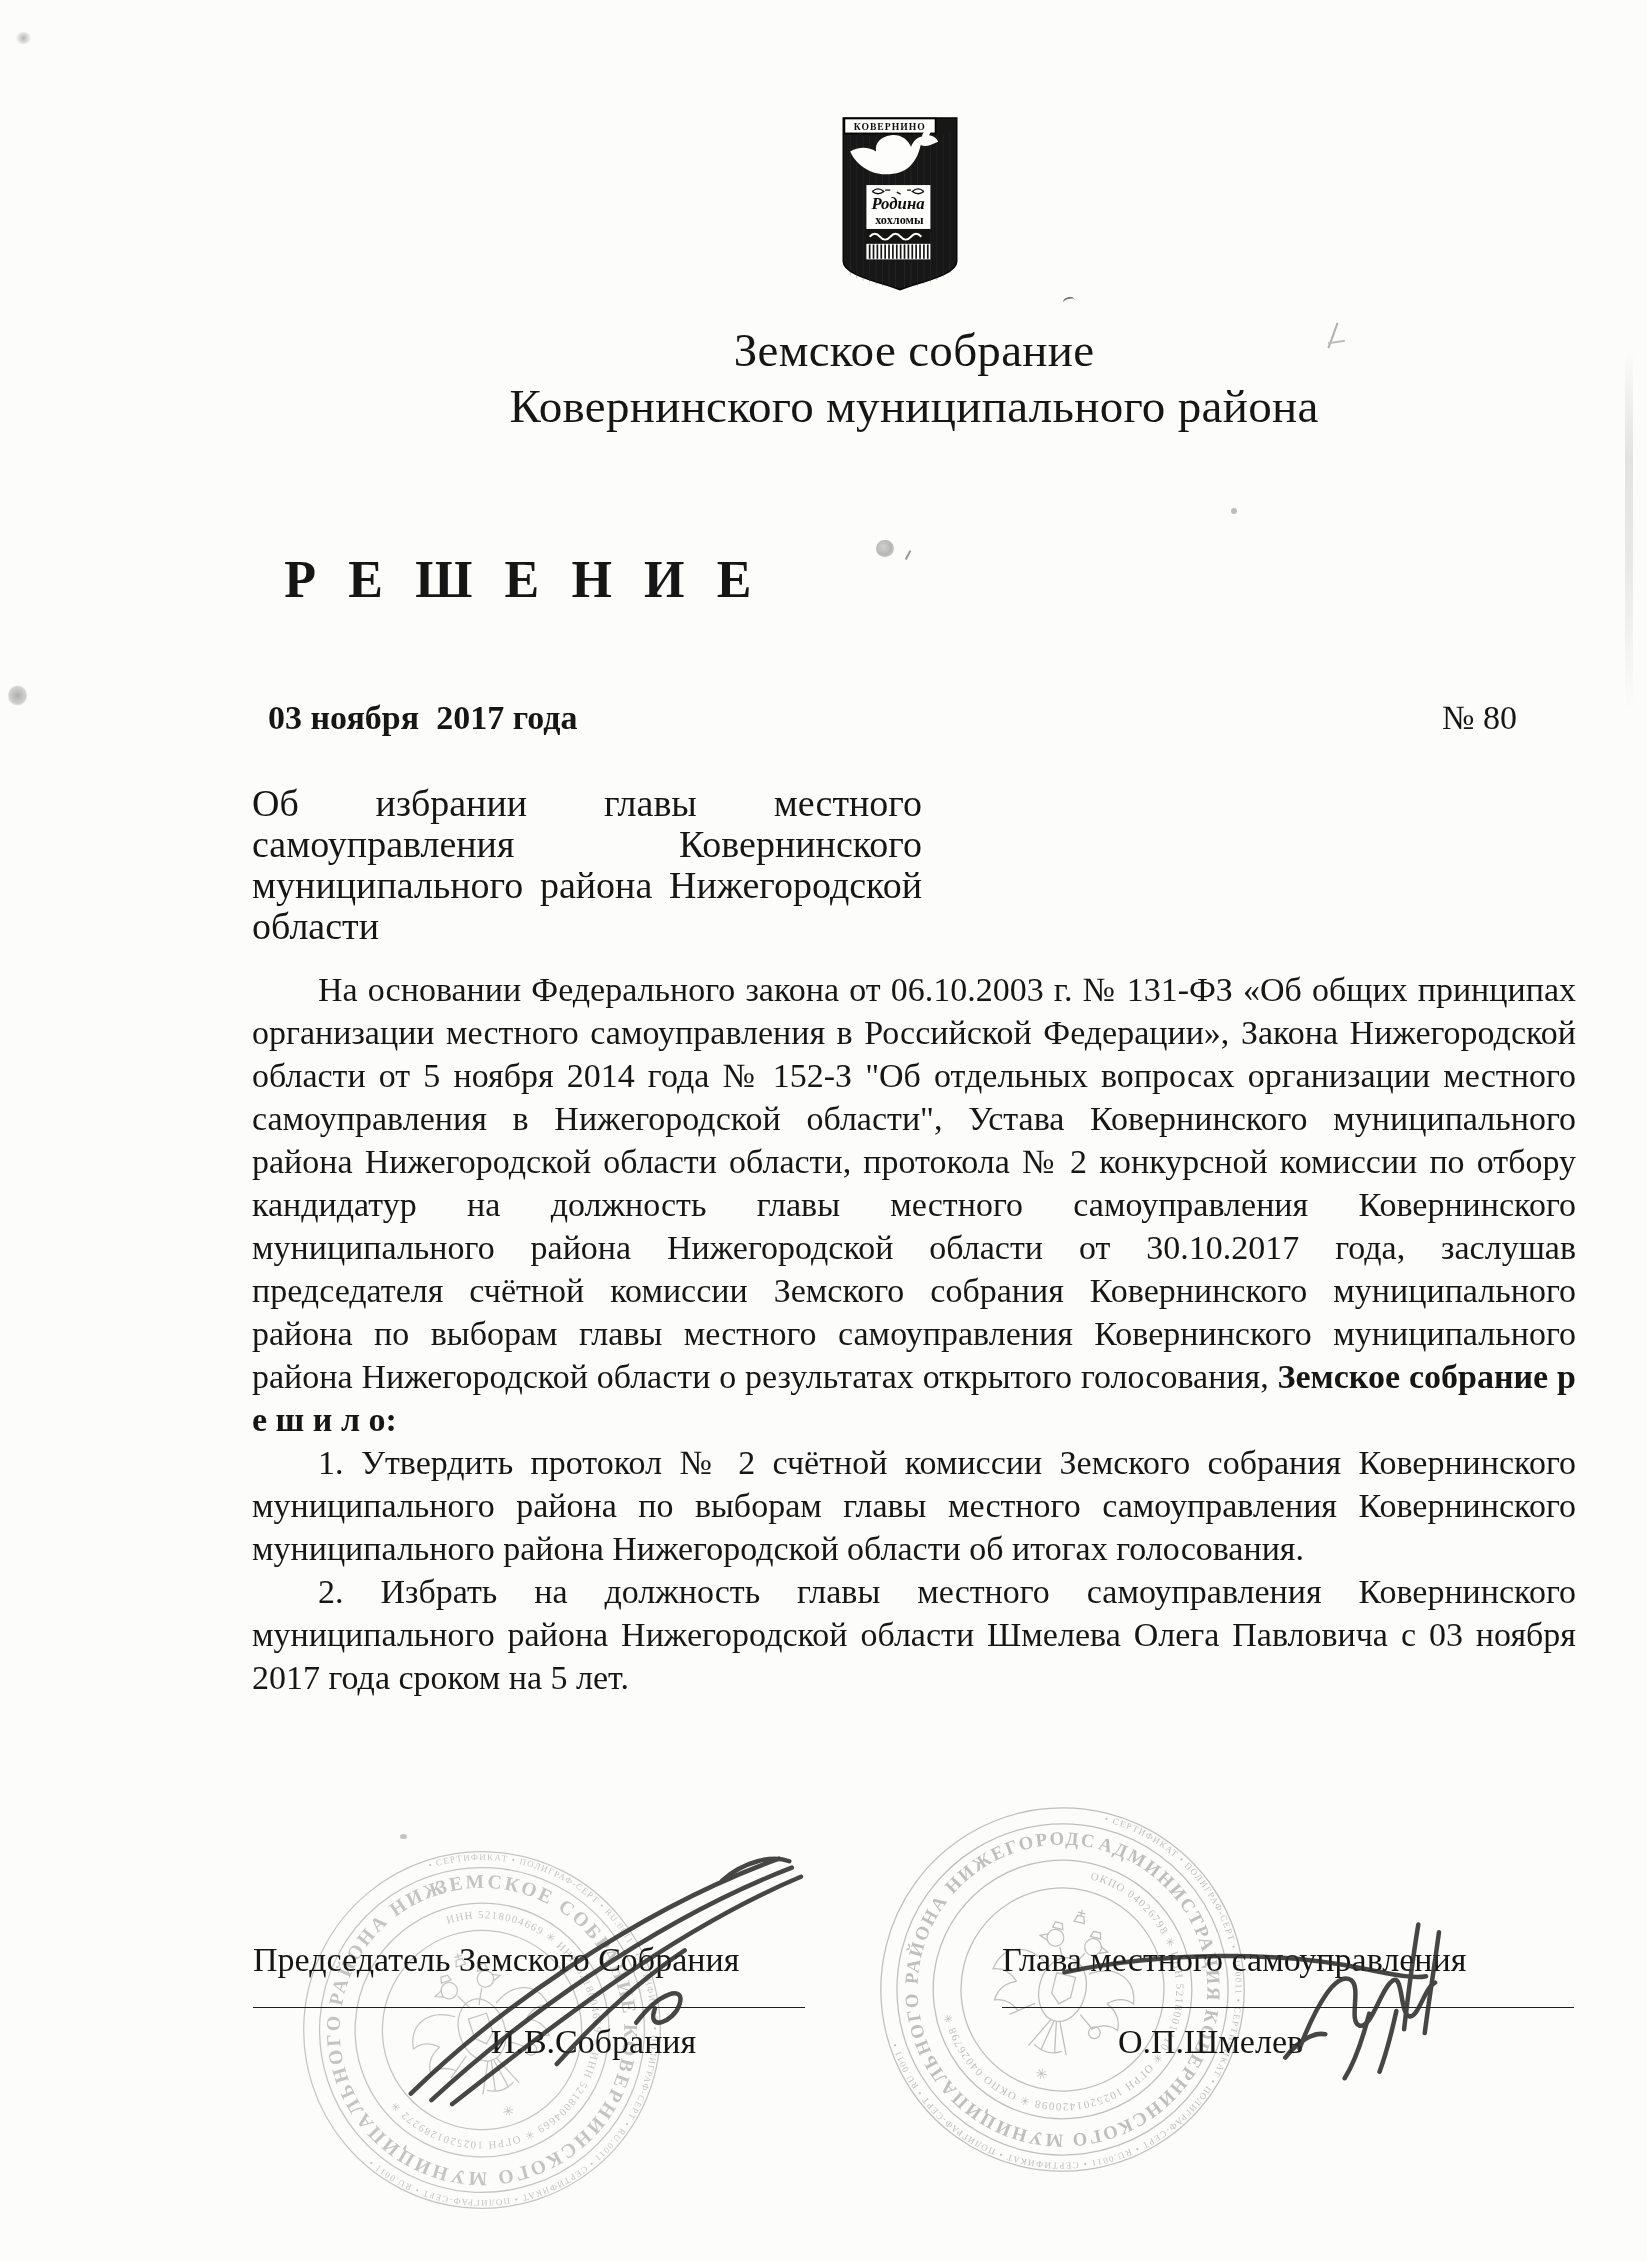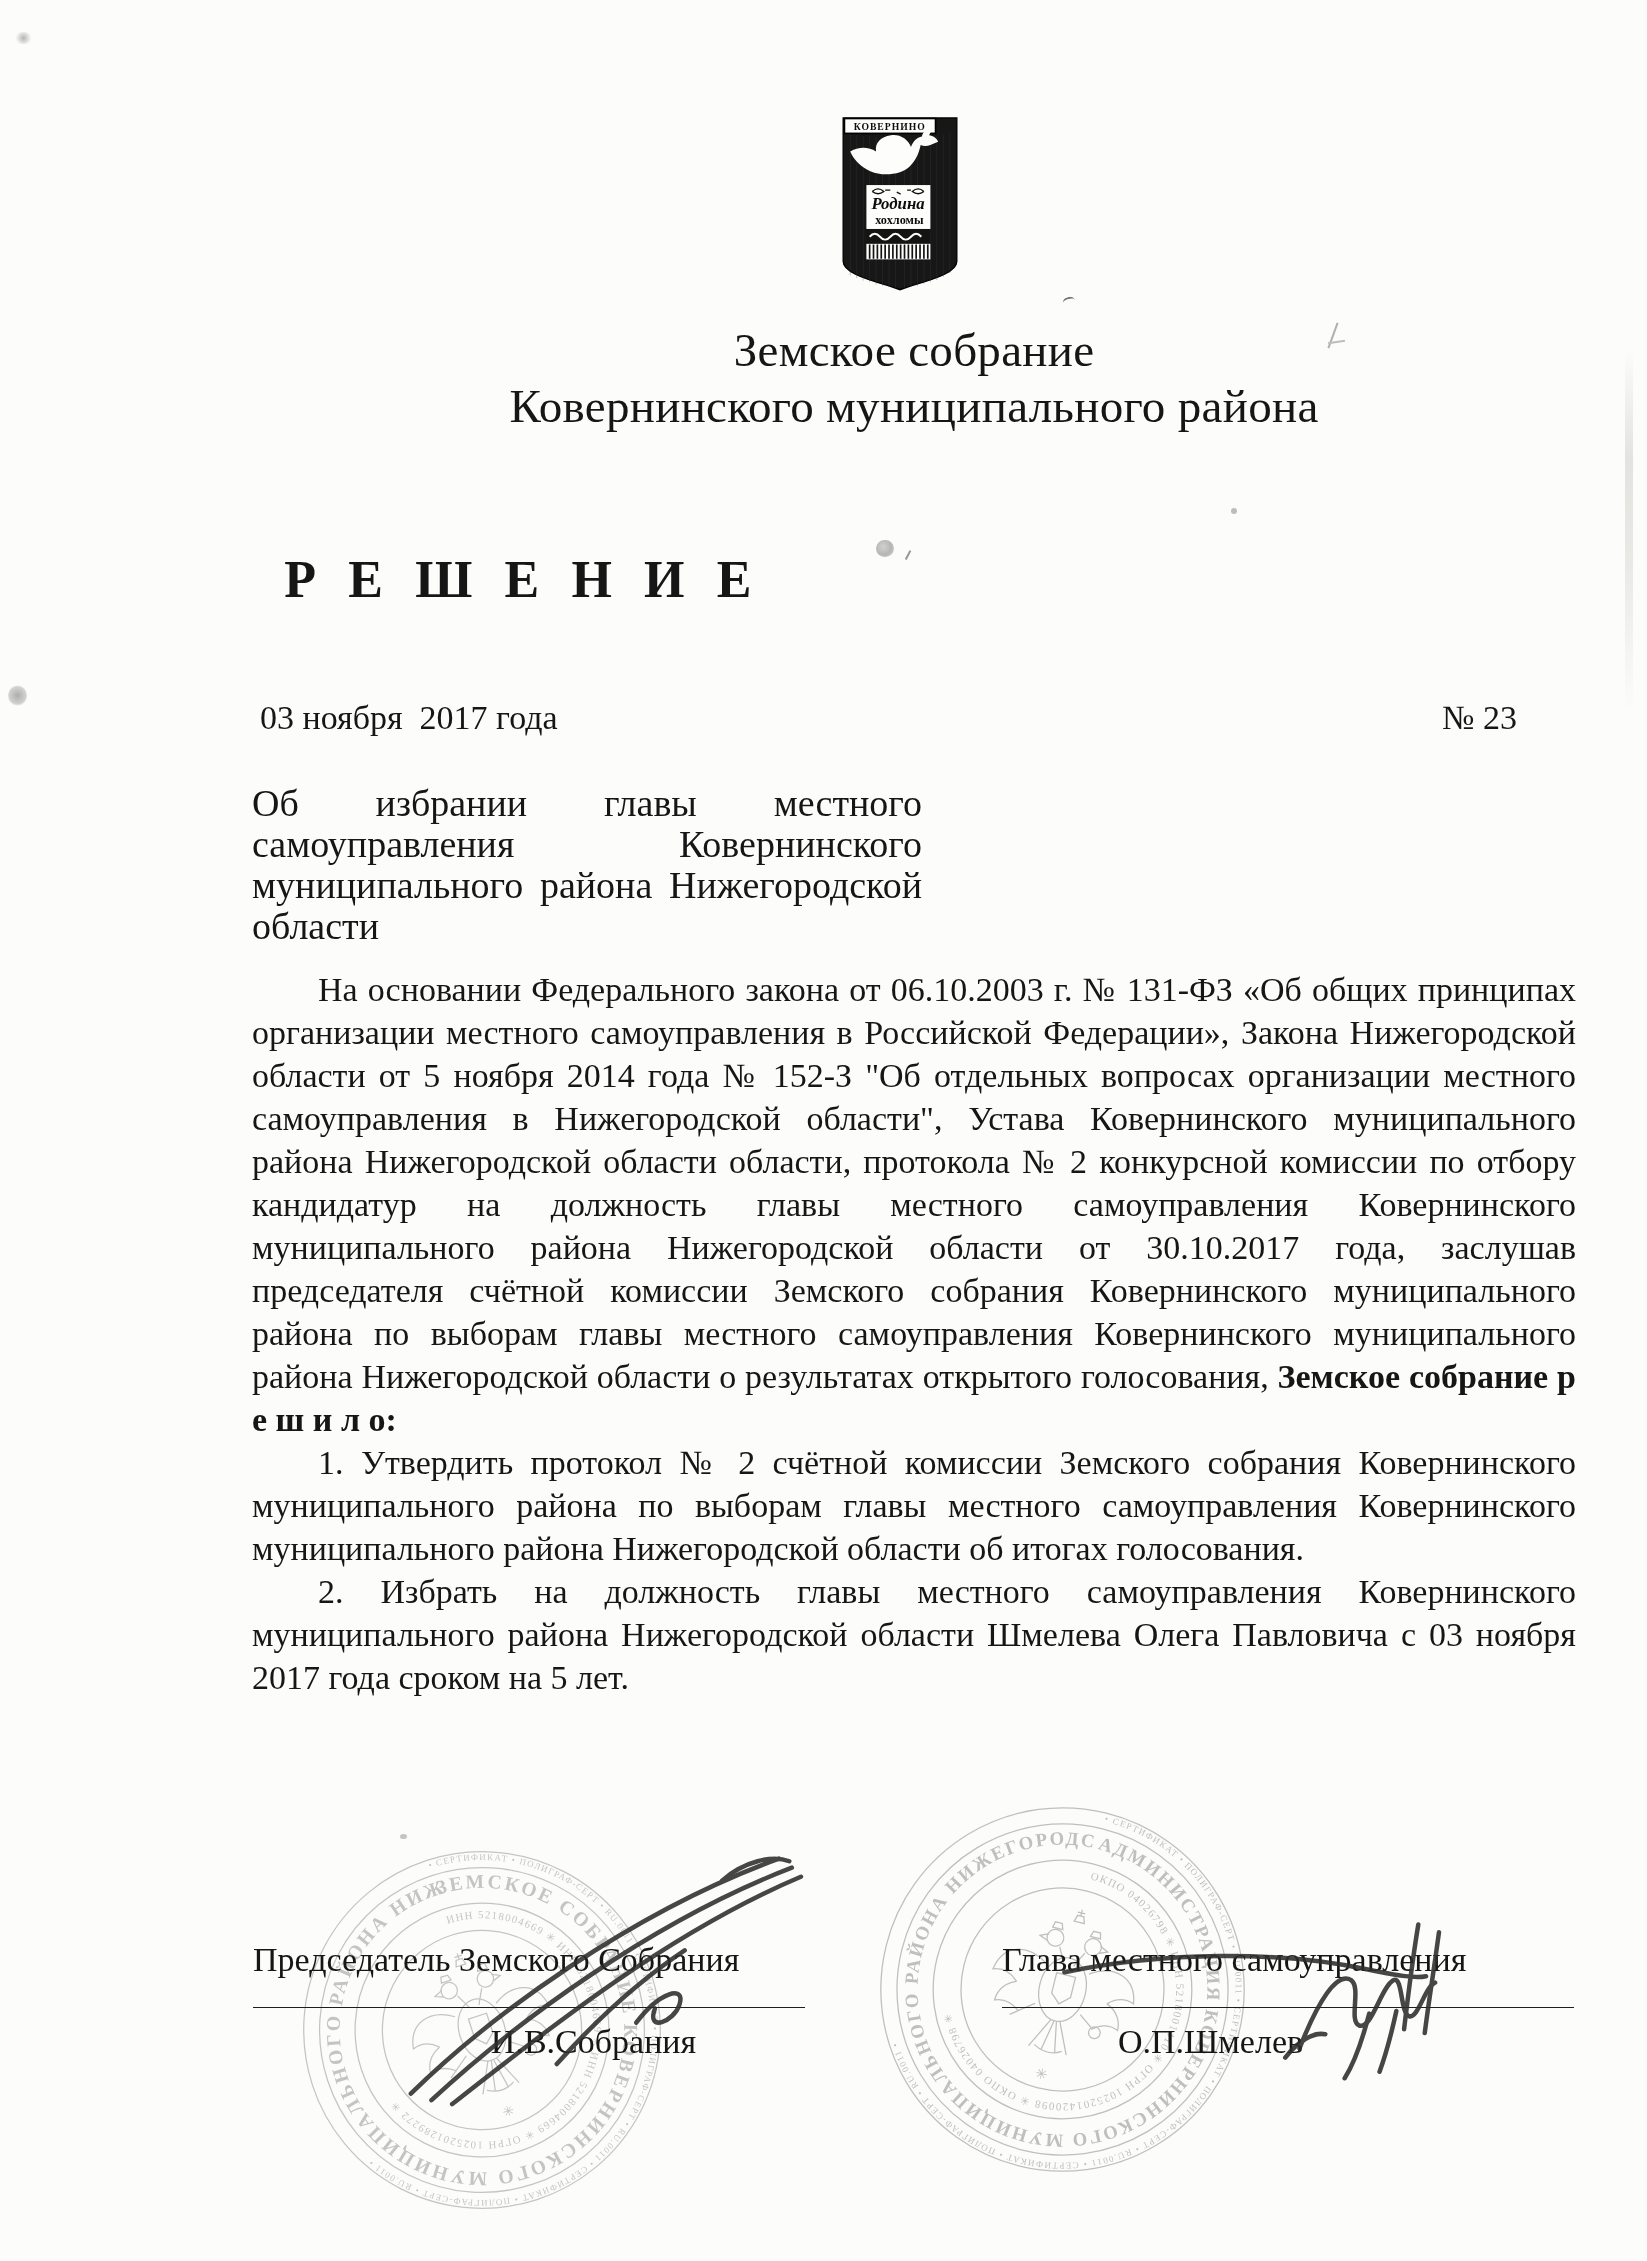--- a/index.html
+++ b/index.html
@@ -19,21 +19,21 @@
   }
   .doc-title{
     position:absolute;left:252px;top:550px;width:1324px;
     text-align:left;font-size:52px;font-weight:700;letter-spacing:.62em;
     text-indent:.62em;z-index:3;
   }
   .meta-row{
     position:absolute;left:252px;top:699px;width:1324px;height:45px;
     font-size:34px;z-index:3;
   }
-  .doc-date{position:absolute;left:8px;top:0;white-space:pre;}
+  .doc-date{position:absolute;left:16px;top:0;white-space:pre;font-weight:bold;}
   .doc-number{position:absolute;right:59px;top:0;}
   .subject{
     position:absolute;left:252px;top:783px;width:670px;
     font-size:38px;line-height:41px;font-weight:400;
     text-align:justify;z-index:3;
   }
   .body-text{
     position:absolute;left:252px;top:968px;width:1324px;
     font-size:34px;line-height:43px;text-align:justify;z-index:3;
   }
@@ -172,21 +172,21 @@
 
   <div class="org-header">
     <div>Земское собрание</div>
     <div>Ковернинского муниципального района</div>
   </div>
 
   <div class="doc-title">РЕШЕНИЕ</div>
 
   <div class="meta-row">
     <span class="doc-date">03 ноября  2017 года</span>
-    <span class="doc-number">№ 23</span>
+    <span class="doc-number">№ 80</span>
   </div>
 
   <div class="subject">Об избрании главы местного самоуправления Ковернинского муниципального района Нижегородской области</div>
 
   <div class="body-text">
     <p><span>На основании Федерального закона от 06.10.2003 г. № 131-ФЗ «Об общих принципах организации местного самоуправления в Российской Федерации», Закона Нижегородской области от 5 ноября 2014 года № 152-З "Об отдельных вопросах организации местного самоуправления в Нижегородской области", Устава Ковернинского муниципального района Нижегородской области области, протокола № 2 конкурсной комиссии по отбору кандидатур на должность главы местного самоуправления Ковернинского муниципального района Нижегородской области от 30.10.2017 года, заслушав председателя счётной комиссии Земского собрания Ковернинского муниципального района по выборам главы местного самоуправления Ковернинского муниципального района Нижегородской области о результатах открытого голосования, </span><b>Земское собрание р е ш и л о:</b></p>
     <p>1. Утвердить протокол № 2 счётной комиссии Земского собрания Ковернинского муниципального района по выборам главы местного самоуправления Ковернинского муниципального района Нижегородской области об итогах голосования.</p>
     <p>2. Избрать на должность главы местного самоуправления Ковернинского муниципального района Нижегородской области Шмелева Олега Павловича с 03 ноября 2017 года сроком на 5 лет.</p>
   </div>
 

